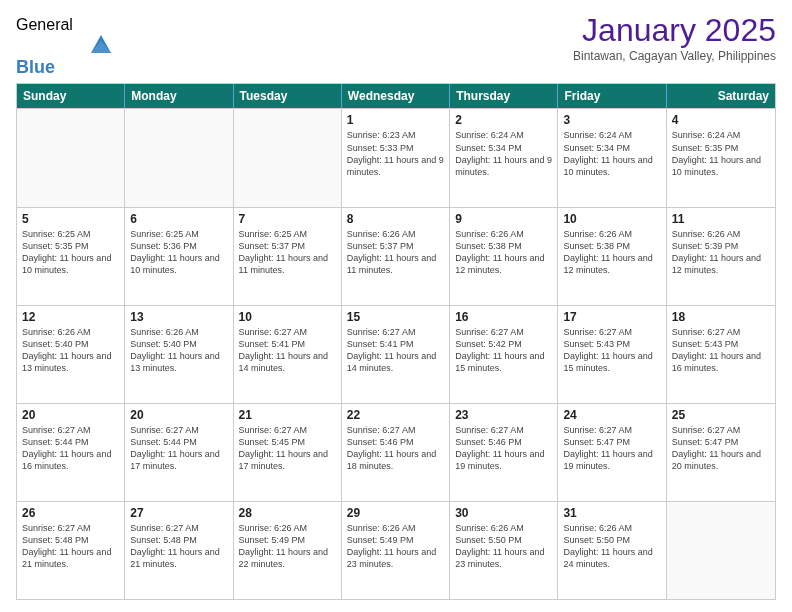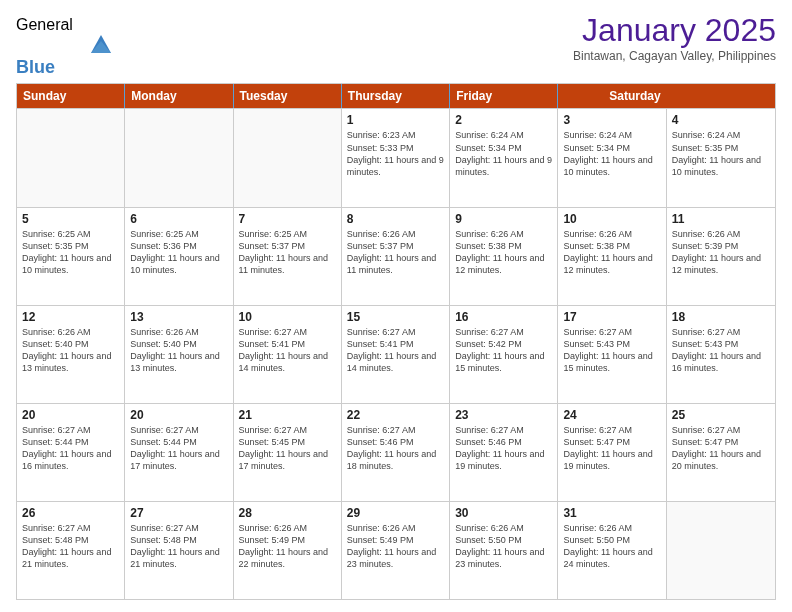--- a/index.html
+++ b/index.html
@@ -60,21 +60,21 @@
     }
     .calendar {
       flex: 1;
       display: flex;
       flex-direction: column;
       border: 1px solid #ccc;
     }
     .cal-header {
       display: grid;
       grid-template-columns: repeat(7, 1fr);
-      background: #c2410c;
+      background: #0f766e;
     }
     .cal-header-cell {
       color: #fff;
       font-size: 12px;
       font-weight: bold;
       padding: 5px 6px;
       text-align: left;
       border-right: 1px solid #5a9fd4;
     }
     .cal-header-cell:last-child { border-right: none; text-align: right; }
@@ -131,20 +131,21 @@
       <div class="month-title">January 2025</div>
       <div class="subtitle">Bintawan, Cagayan Valley, Philippines</div>
     </div>
   </div>
 
   <div class="calendar">
     <div class="cal-header">
     <div class="cal-header-cell">Sunday</div>
         <div class="cal-header-cell">Monday</div>
         <div class="cal-header-cell">Tuesday</div>
+        <div class="cal-header-cell">Wednesday</div>
         <div class="cal-header-cell">Thursday</div>
         <div class="cal-header-cell">Friday</div>
         <div class="cal-header-cell">Saturday</div>
       </div>
     <div class="cal-body">
     <div class="cal-row">
           <div class="cal-cell empty"></div>
           <div class="cal-cell empty"></div>
           <div class="cal-cell empty"></div>
           <div class="cal-cell"><span class="day-num">1</span><span class="cell-text" style="white-space: pre-line;">Sunrise: 6:23 AM

